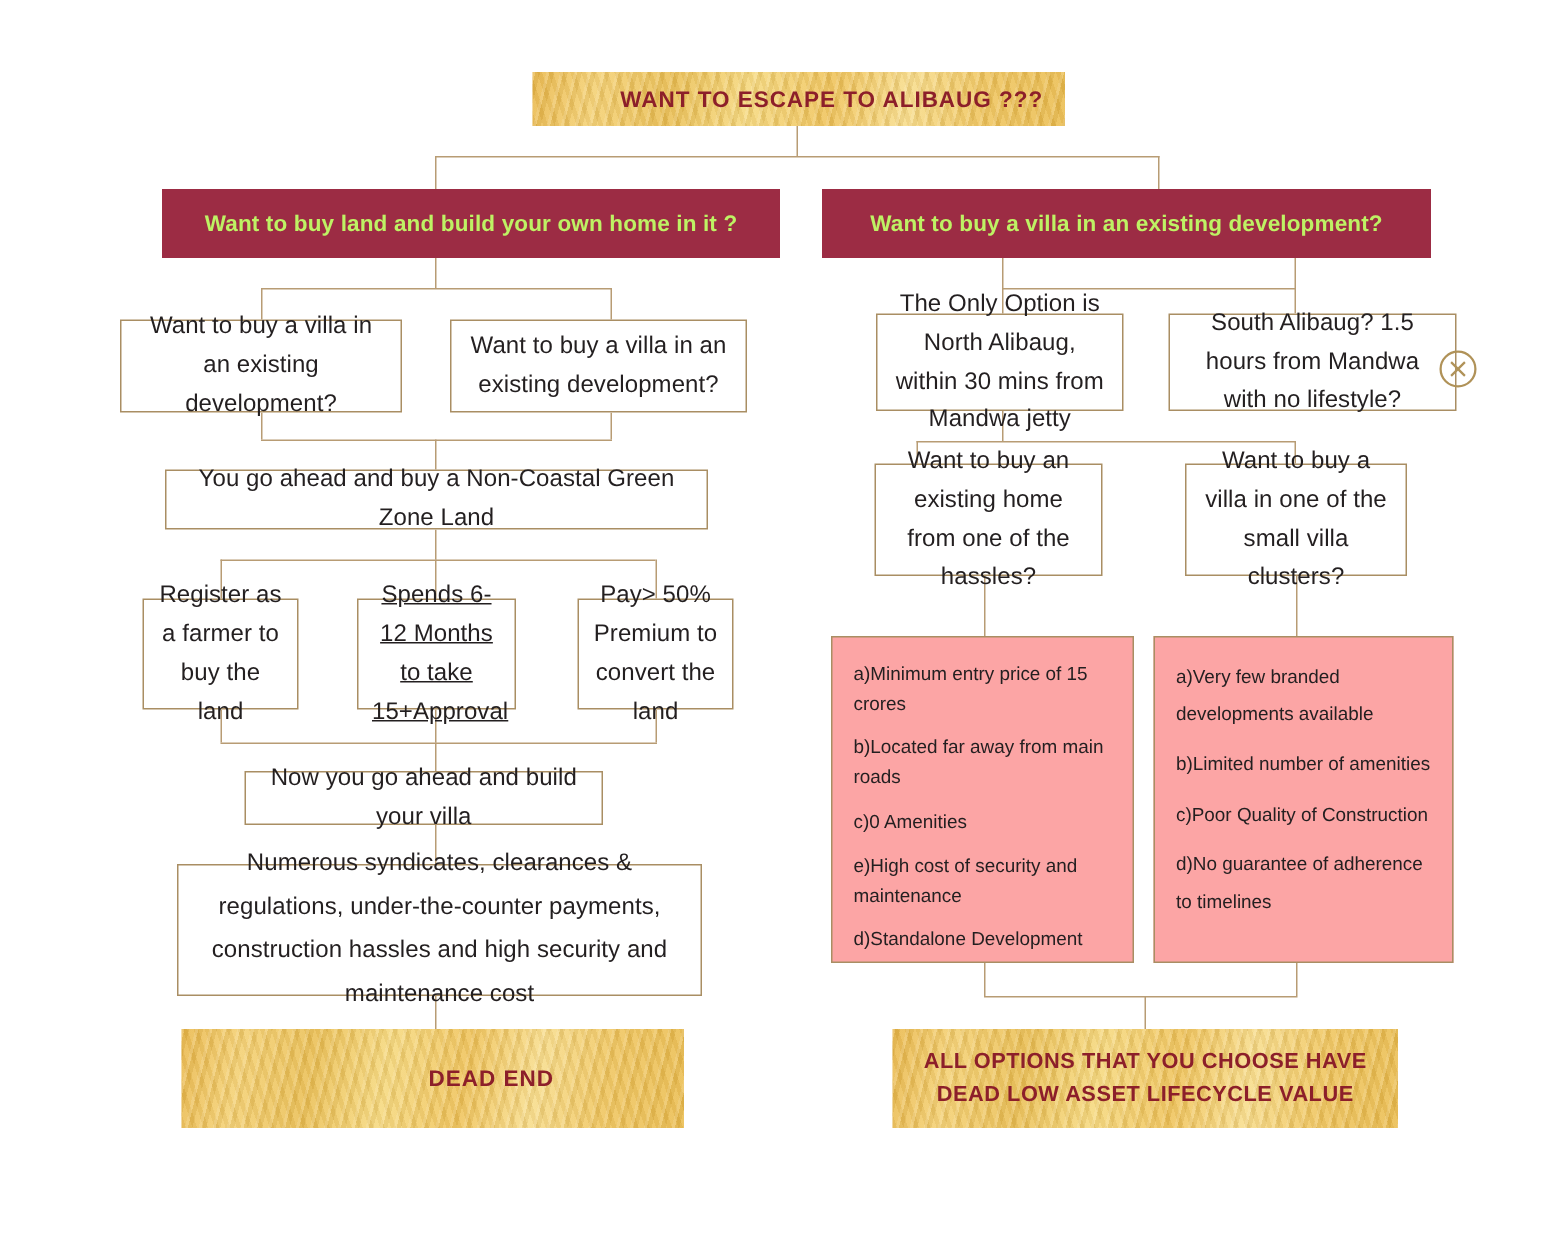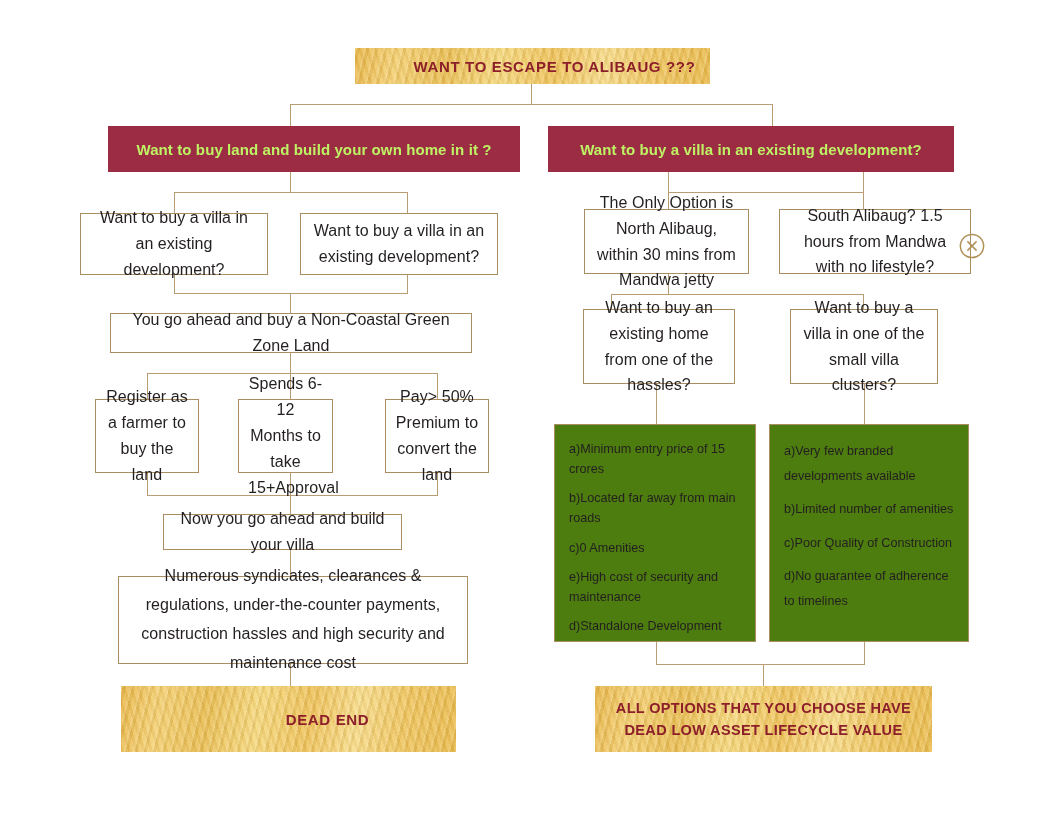--- a/index.html
+++ b/index.html
@@ -77,21 +77,21 @@
         #e8b548 0%, #f3cf72 12%, #e9bd52 26%, #f5d87e 41%,
         #eec158 56%, #f7dc8c 70%, #eec35c 84%, #e9ba4c 100%);
   }
   .gold.t1 { font-size: 15px; letter-spacing: .65px; padding-left: 44px; }
   .gold.t2 { font-size: 14.5px; letter-spacing: .35px; line-height: 1.52; }
 
   
   .listbox {
     position: absolute;
     border: 1.3px solid #a98e63;
-    background: #4d7c0f;
+    background: #fca5a5;
     color: #231f20;
     font-size: 12.6px;
     line-height: 1.6;
     padding: 14px 12px 14px 14px;
     z-index: 3;
   }
   .listbox .li { margin-bottom: 9px; }
   .listbox .li:last-child { margin-bottom: 0; }
 
   
@@ -144,21 +144,21 @@
 
   <div class="ln lnv" style="left:290px; top:353px; width:1.4px; height:20px;"></div>
   <div class="ln lnh" style="left:147px; top:372.5px; width:290px; height:1.4px;"></div>
   <div class="ln lnv" style="left:147px; top:372.5px; width:1.4px; height:27px;"></div>
   <div class="ln lnv" style="left:290px; top:372.5px; width:1.4px; height:27px;"></div>
   <div class="ln lnv" style="left:437px; top:372.5px; width:1.4px; height:27px;"></div>
 
   <div class="node" style="left:95px; top:399px; width:104px; height:74px;">
     <span>Register as a farmer to buy the land</span>
   </div>
-  <div class="node" style="left:238px; top:399px; width:95px; height:74px;">
+  <div class="node" style="left:238px; top:399px; width:106px; height:74px;text-decoration:underline;">
     <span>Spends 6-12 Months to take 15+Approval</span>
   </div>
   <div class="node" style="left:385px; top:399px; width:104px; height:74px;">
     <span>Pay&gt; 50% Premium to convert the land</span>
   </div>
 
   <div class="ln lnv" style="left:147px; top:473px; width:1.4px; height:22px;"></div>
   <div class="ln lnv" style="left:290px; top:473px; width:1.4px; height:22px;"></div>
   <div class="ln lnv" style="left:437px; top:473px; width:1.4px; height:22px;"></div>
   <div class="ln lnh" style="left:147px; top:494.5px; width:291px; height:1.4px;"></div>

